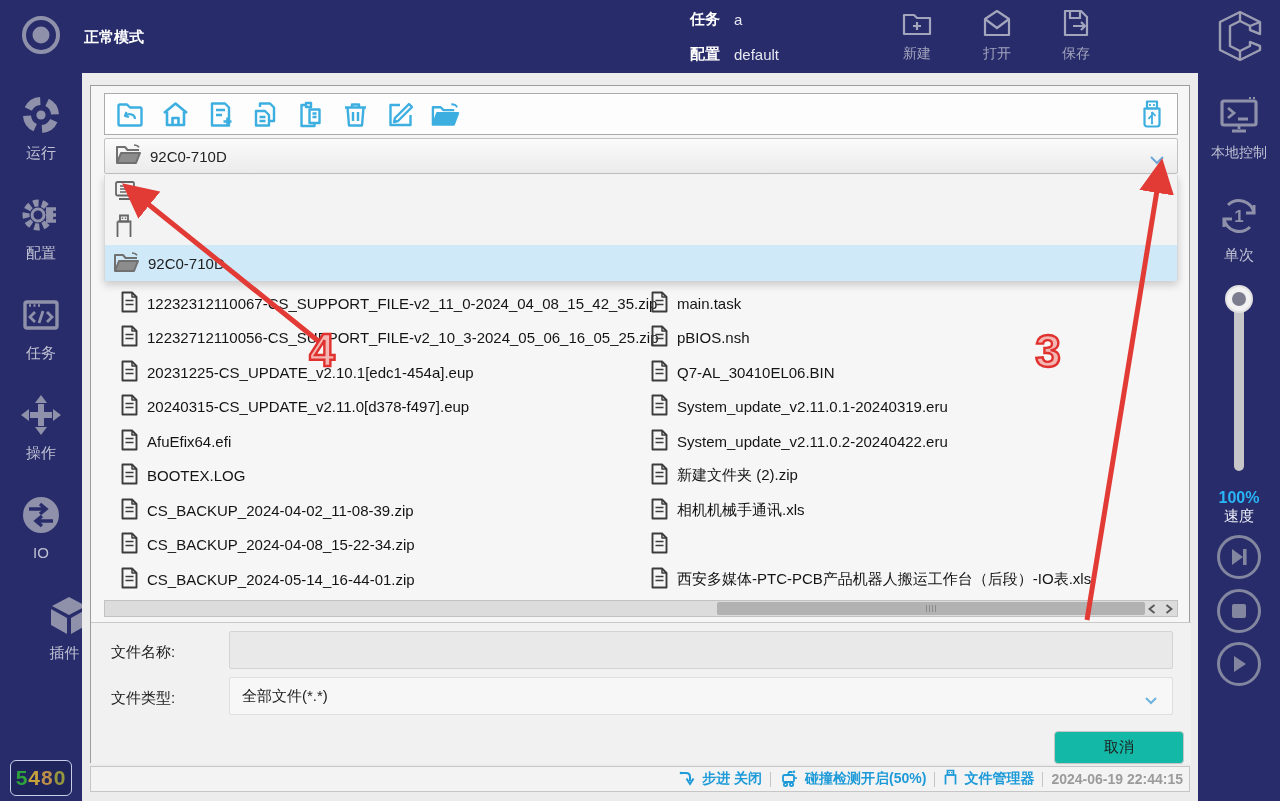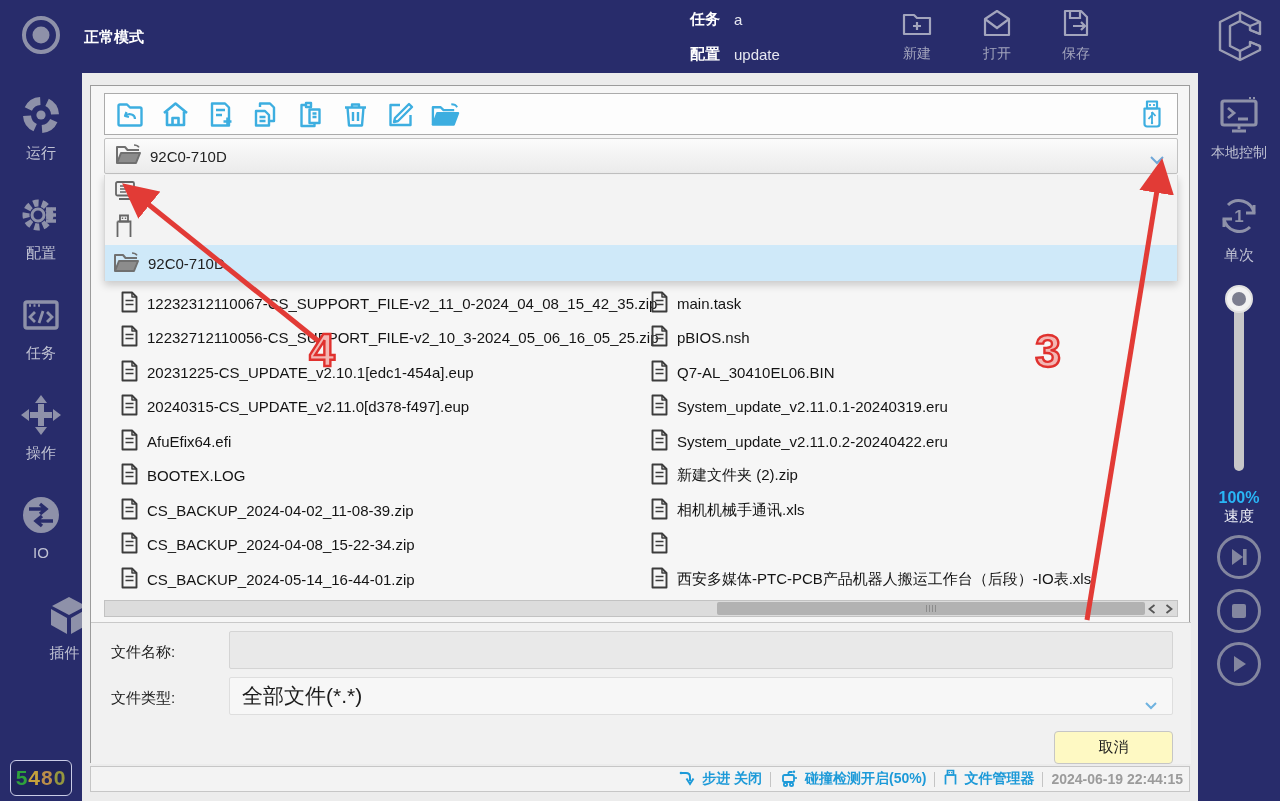--- a/index.html
+++ b/index.html
@@ -44,23 +44,23 @@
   .fcol-right { flex:1; }
   .frow { height:34.5px; display:flex; align-items:center; gap:9px; font-size:15px; color:#141414; cursor:default; white-space:nowrap; }
   .hscroll { position:absolute; left:13px; top:514px; width:1074px; height:17px; background:#dcdcdc; border:1px solid #c2c2c2; display:flex; }
   .h-track { position:relative; flex:1; }
   .h-thumb { position:absolute; left:612px; top:1px; width:428px; height:13px; background:#b2b2b2; border-radius:2px; display:flex; align-items:center; justify-content:center; gap:2px; }
   .h-thumb i { width:1px; height:7px; background:#8c8c8c; }
   .h-arrow { width:17px; height:15px; display:flex; align-items:center; justify-content:center; background:#dcdcdc; cursor:pointer; }
   .formarea { position:absolute; left:0; top:536px; width:1100px; height:142px; border-top:1px solid #c9c9c9; background:#f1f1f1; }
   .form-label { position:absolute; left:20px; font-size:15px; color:#1c1c1c; }
   .name-input { position:absolute; left:138px; top:8px; width:944px; height:38px; background:#e9e9e9; border:1px solid #d4d4d4; border-radius:2px; font-size:15px; padding:0 10px; color:#222; font-family:inherit; }
-  .type-select { position:absolute; left:138px; top:54px; width:944px; height:38px; background:#f7f7f7; border:1px solid #dedede; border-radius:2px; display:flex; align-items:center; padding:0 12px; font-size:21px; color:#1c1c1c; cursor:pointer; }
+  .type-select { position:absolute; left:138px; top:54px; width:944px; height:38px; background:#f7f7f7; border:1px solid #dedede; border-radius:2px; display:flex; align-items:center; padding:0 12px; font-size:15px; color:#1c1c1c; cursor:pointer; }
   .type-select .sel-chev { position:absolute; right:14px; top:13px; }
-  .cancel-btn { position:absolute; left:963px; top:108px; width:119px; height:33px; background:#fef9c3; border:1px solid #c6c6c6; border-radius:4px; font-size:15px; color:#1c1c1c; display:flex; align-items:center; justify-content:center; cursor:pointer; }
+  .cancel-btn { position:absolute; left:963px; top:108px; width:130px; height:33px; background:#14b8a6; border:1px solid #c6c6c6; border-radius:4px; font-size:15px; color:#1c1c1c; display:flex; align-items:center; justify-content:center; cursor:pointer; }
   .statusbar { position:absolute; left:8px; bottom:9px; width:1100px; height:26px; background:#f3f3f3; border:1px solid #c6c6c6; display:flex; align-items:center; justify-content:flex-end; gap:8px; padding-right:6px; font-size:14px; font-weight:bold; color:#1d9ad8; }
   .st-item { display:flex; align-items:center; gap:6px; }
   .st-sep { width:1px; height:15px; background:#c4c4c4; }
   .st-time { color:#9b9b9b; font-weight:bold; }
   .annot { position:absolute; left:0; top:0; width:1280px; height:801px; pointer-events:none; z-index:50; }
 </style>
 </head>
 <body>
 
 <div class="topbar">
@@ -72,21 +72,21 @@
         </svg>
     </span>
     <span class="mode-label">正常模式</span>
   </div>
   <div class="tb-kv" style="left:690px; top:10px;">
     <span class="k">任务</span>
     <span class="v">a</span>
   </div>
   <div class="tb-kv" style="left:690px; top:45px;">
     <span class="k">配置</span>
-    <span class="v">update</span>
+    <span class="v">default</span>
   </div>
   <div class="tb-btn" style="left:885px;">
     <span>
       <svg width="34" height="34" viewBox="0 0 34 34" fill="none" stroke="#a3a5bd" stroke-width="2.2">
           <path d="M4 9 h10 l3 3 h13 v16 h-26 z" stroke-linejoin="round"></path>
           <path d="M17 16 v8 M13 20 h8"></path>
         </svg>
     </span>
     <span>新建</span>
   </div>

